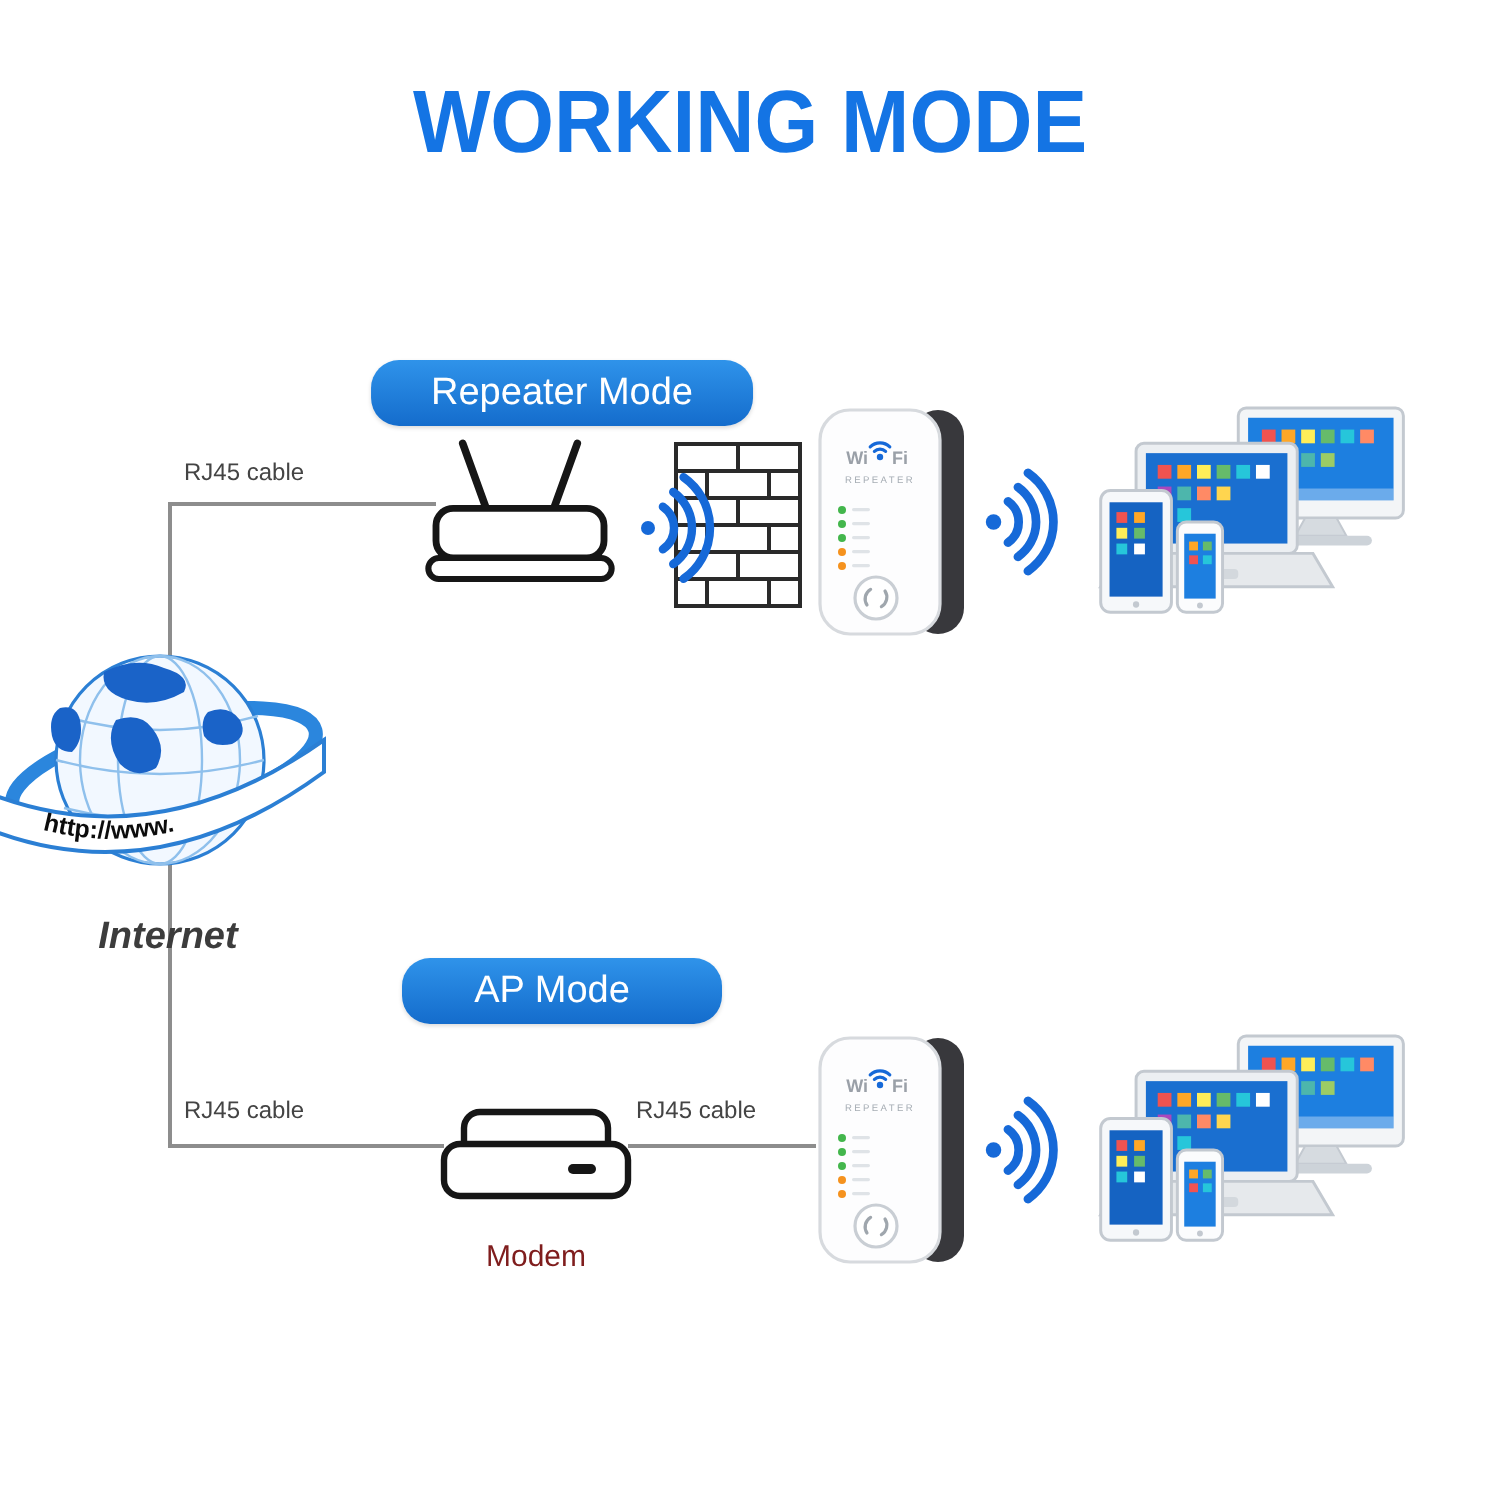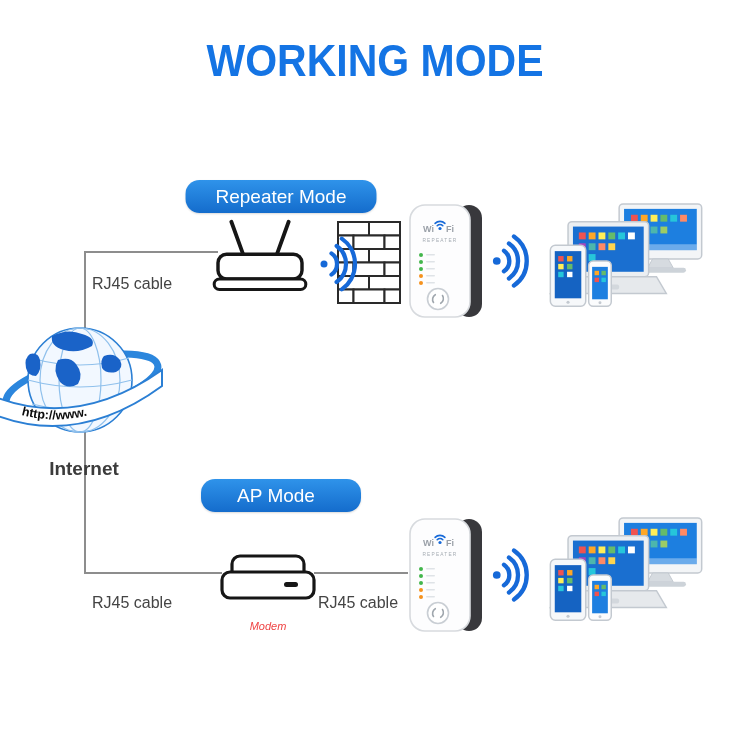--- a/index.html
+++ b/index.html
@@ -15,24 +15,24 @@
   }
   .pill{
     position:absolute;transform:translateX(-50%);
     background:linear-gradient(180deg,#2f93ea,#146ccc);
     color:#fff;font-size:19px;font-weight:normal;
     padding:0 30px;height:33px;line-height:33px;border-radius:14px;
     min-width:110px;text-align:center;white-space:nowrap;
     box-shadow:0 1px 2px rgba(0,0,0,0.15);
   }
   .line{position:absolute;background:#8d8d8d;}
-  .cable-label{position:absolute;font-size:16px;color:#444;white-space:nowrap;margin-top:46px;}
+  .cable-label{position:absolute;font-size:12px;color:#444;white-space:nowrap;}
   .caption{position:absolute;text-align:center;color:#3c3c3c;}
   .caption.internet{font-size:19px;font-weight:bold;}
-  .caption.modem{font-size:11px;color:#ef4444;font-weight:normal;font-style:italic;}
+  .caption.modem{font-size:15px;color:#7f1d1d;font-weight:normal;}
   svg text{font-family:"Liberation Sans",sans-serif;}
   .defs-holder{position:absolute;width:0;height:0;overflow:hidden;}
 </style>
 </head>
 <body>
 
 <div class="canvas">
 
   <svg class="defs-holder" aria-hidden="true">
     <defs>
@@ -234,21 +234,21 @@
   <svg class="abs" style="left:490px;top:232px;" width="58" height="58">
       <use href="#sym-wifi"></use>
     </svg>
   <svg class="abs" style="left:548px;top:202px;" width="158" height="114">
       <use href="#sym-devices"></use>
     </svg>
 
   <svg class="abs" style="left:0px;top:320px;" width="164" height="142">
       <use href="#sym-globe"></use>
     </svg>
-  <div class="caption internet" style="left:24px;top:458px;width:120px;">Internet</div>
+  <div class="caption internet" style="left:24px;top:458px;width:120px;font-style:italic;">Internet</div>
 
   <div class="pill" style="left:281px;top:479px;padding-left:20px;">AP Mode</div>
   <svg class="abs" style="left:218px;top:552px;" width="100" height="64">
       <use href="#sym-modem"></use>
     </svg>
   <div class="caption modem" style="left:218px;top:620px;width:100px;">Modem</div>
   <svg class="abs" style="left:408px;top:517px;" width="76" height="116">
       <use href="#sym-repeater"></use>
     </svg>
   <svg class="abs" style="left:490px;top:546px;" width="58" height="58">

